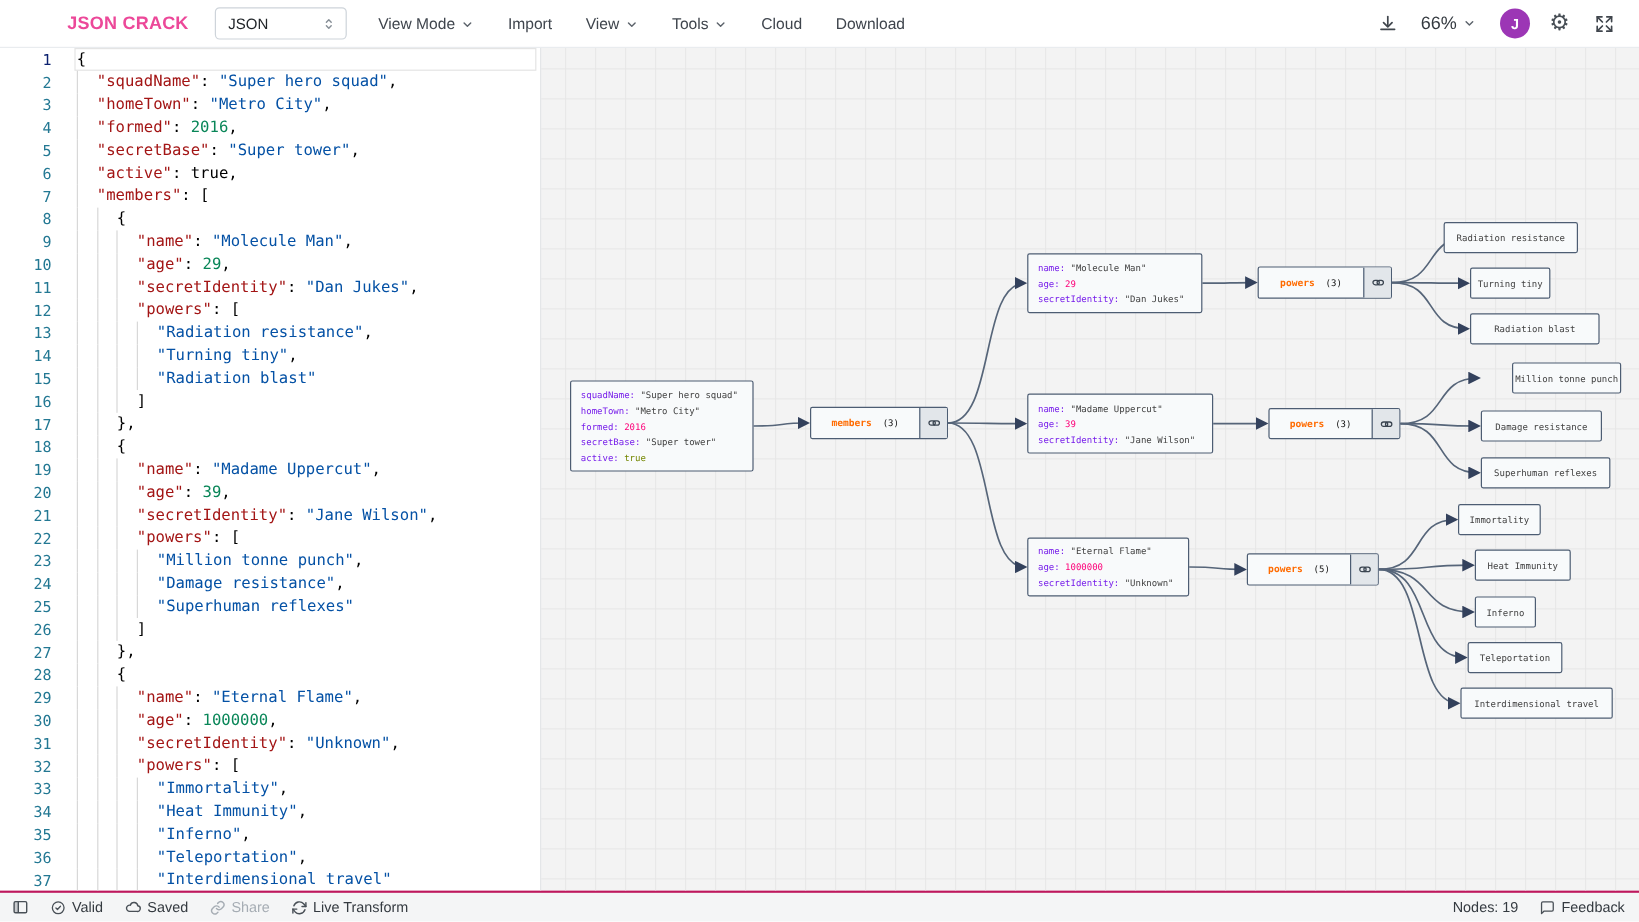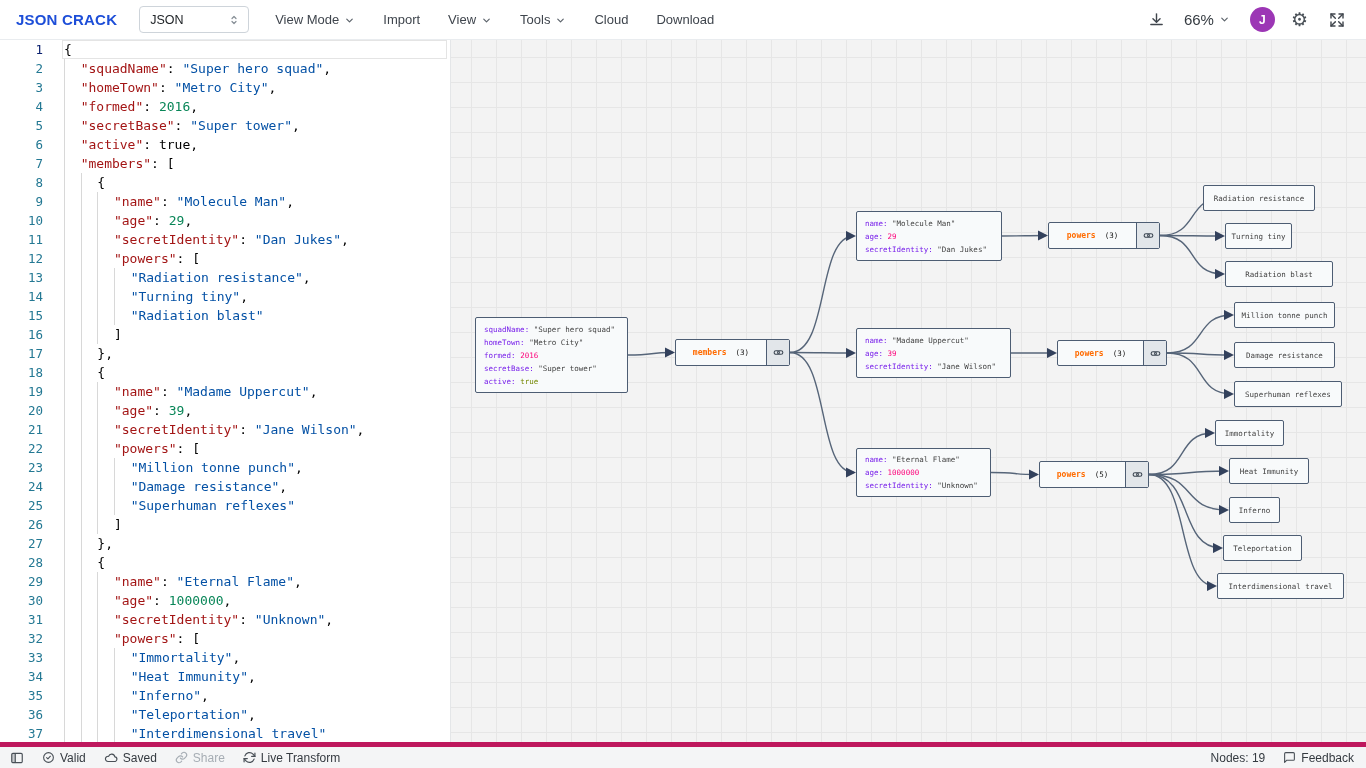--- a/index.html
+++ b/index.html
@@ -3,21 +3,21 @@
 <meta charset="utf-8">
 <style>
   * { margin:0; padding:0; box-sizing:border-box; }
   html,body { width:1366px; height:768px; overflow:hidden; background:#fff;
     font-family:"Liberation Sans", sans-serif; }
 
   
   .topbar { height:40px; background:#fff; border-bottom:1px solid #e9ecef;
     display:flex; align-items:center; justify-content:space-between; padding:0 14px 0 16px; }
   .tb-left, .tb-right { display:flex; align-items:center; }
-  .logo { font-size:15px; font-weight:800; letter-spacing:.2px; color:#1d4ed8; margin-right:22px; }
+  .logo { font-size:15px; font-weight:800; letter-spacing:.2px; color:#ec4899; margin-right:22px;margin-left:40px; }
   .fmt-select { display:flex; align-items:center; justify-content:space-between; width:110px; height:27px;
     border:1px solid #ced4da; border-radius:4px; padding:0 8px 0 10px; font-size:12.5px; color:#212529;
     background:#fff; cursor:pointer; margin-right:26px; }
   .fmt-select svg { color:#868e96; }
   .menu { display:flex; align-items:center; gap:28px; }
   .menu-item { font-size:13px; color:#3f454d; display:flex; align-items:center; gap:5px; cursor:pointer; }
   .menu-item svg { color:#5c636b; margin-top:1px; }
   .search-box { display:flex; align-items:center; width:182px; height:28px; border:1px solid #dee2e6;
     border-radius:6px; background:#fff; padding:0 8px; margin-right:18px; }
   .search-box svg { color:#868e96; flex:none; }
@@ -70,21 +70,21 @@
   .gnode.arr { display:flex; align-items:stretch; padding:0; }
   .arr-body { flex:1; display:flex; align-items:center; justify-content:center; gap:9px; }
   .al { color:#ff6b00; font-size:8px; font-weight:700; }
   .ac { color:#111; font-size:7.5px; }
   .linkbox { width:23px; flex:none; border-left:1px solid #4d5d73; background:#e2e6ea;
     display:flex; align-items:center; justify-content:center; color:#3a4450; }
   .gnode.leaf { display:flex; align-items:center; justify-content:center; padding:0 9px; }
   .gnode.leaf span { font-size:7.5px; color:#424242; white-space:nowrap; }
 
   
-  .statusbar { height:26px; background:#f4f5f6; border-top:5px solid #be185d; display:flex;
+  .statusbar { height:26px; background:#f4f5f6; border-top:2px solid #be185d; display:flex;
     align-items:center; justify-content:space-between; padding:0 12px 0 10px; font-size:12px; color:#343a40; }
   .sb-left, .sb-right { display:flex; align-items:center; gap:18px; }
   .sb-item { display:flex; align-items:center; gap:5px; cursor:pointer; color:#343a40; }
   .sb-item svg { color:#495057; }
   .sb-item.disabled, .sb-item.disabled svg { color:#a6adb4; }
   .sb-static { color:#343a40; }
 </style>
 </head>
 <body>
 
@@ -341,21 +341,21 @@
       </div>
       <div class="gnode leaf" style="left: 752px; top: 145px; width: 112px; height: 26px;">
         <span>Radiation resistance</span>
       </div>
       <div class="gnode leaf" style="left: 774px; top: 183px; width: 67px; height: 26px;">
         <span>Turning tiny</span>
       </div>
       <div class="gnode leaf" style="left: 774px; top: 221px; width: 108px; height: 26px;">
         <span>Radiation blast</span>
       </div>
-      <div class="gnode leaf" style="left: 783px; top: 262px; width: 101px; height: 26px;">
+      <div class="gnode leaf" style="left: 809px; top: 262px; width: 91px; height: 26px;">
         <span>Million tonne punch</span>
       </div>
       <div class="gnode leaf" style="left: 783px; top: 302px; width: 101px; height: 26px;">
         <span>Damage resistance</span>
       </div>
       <div class="gnode leaf" style="left: 783px; top: 341px; width: 108px; height: 26px;">
         <span>Superhuman reflexes</span>
       </div>
       <div class="gnode leaf" style="left: 764px; top: 380px; width: 69px; height: 26px;">
         <span>Immortality</span>

